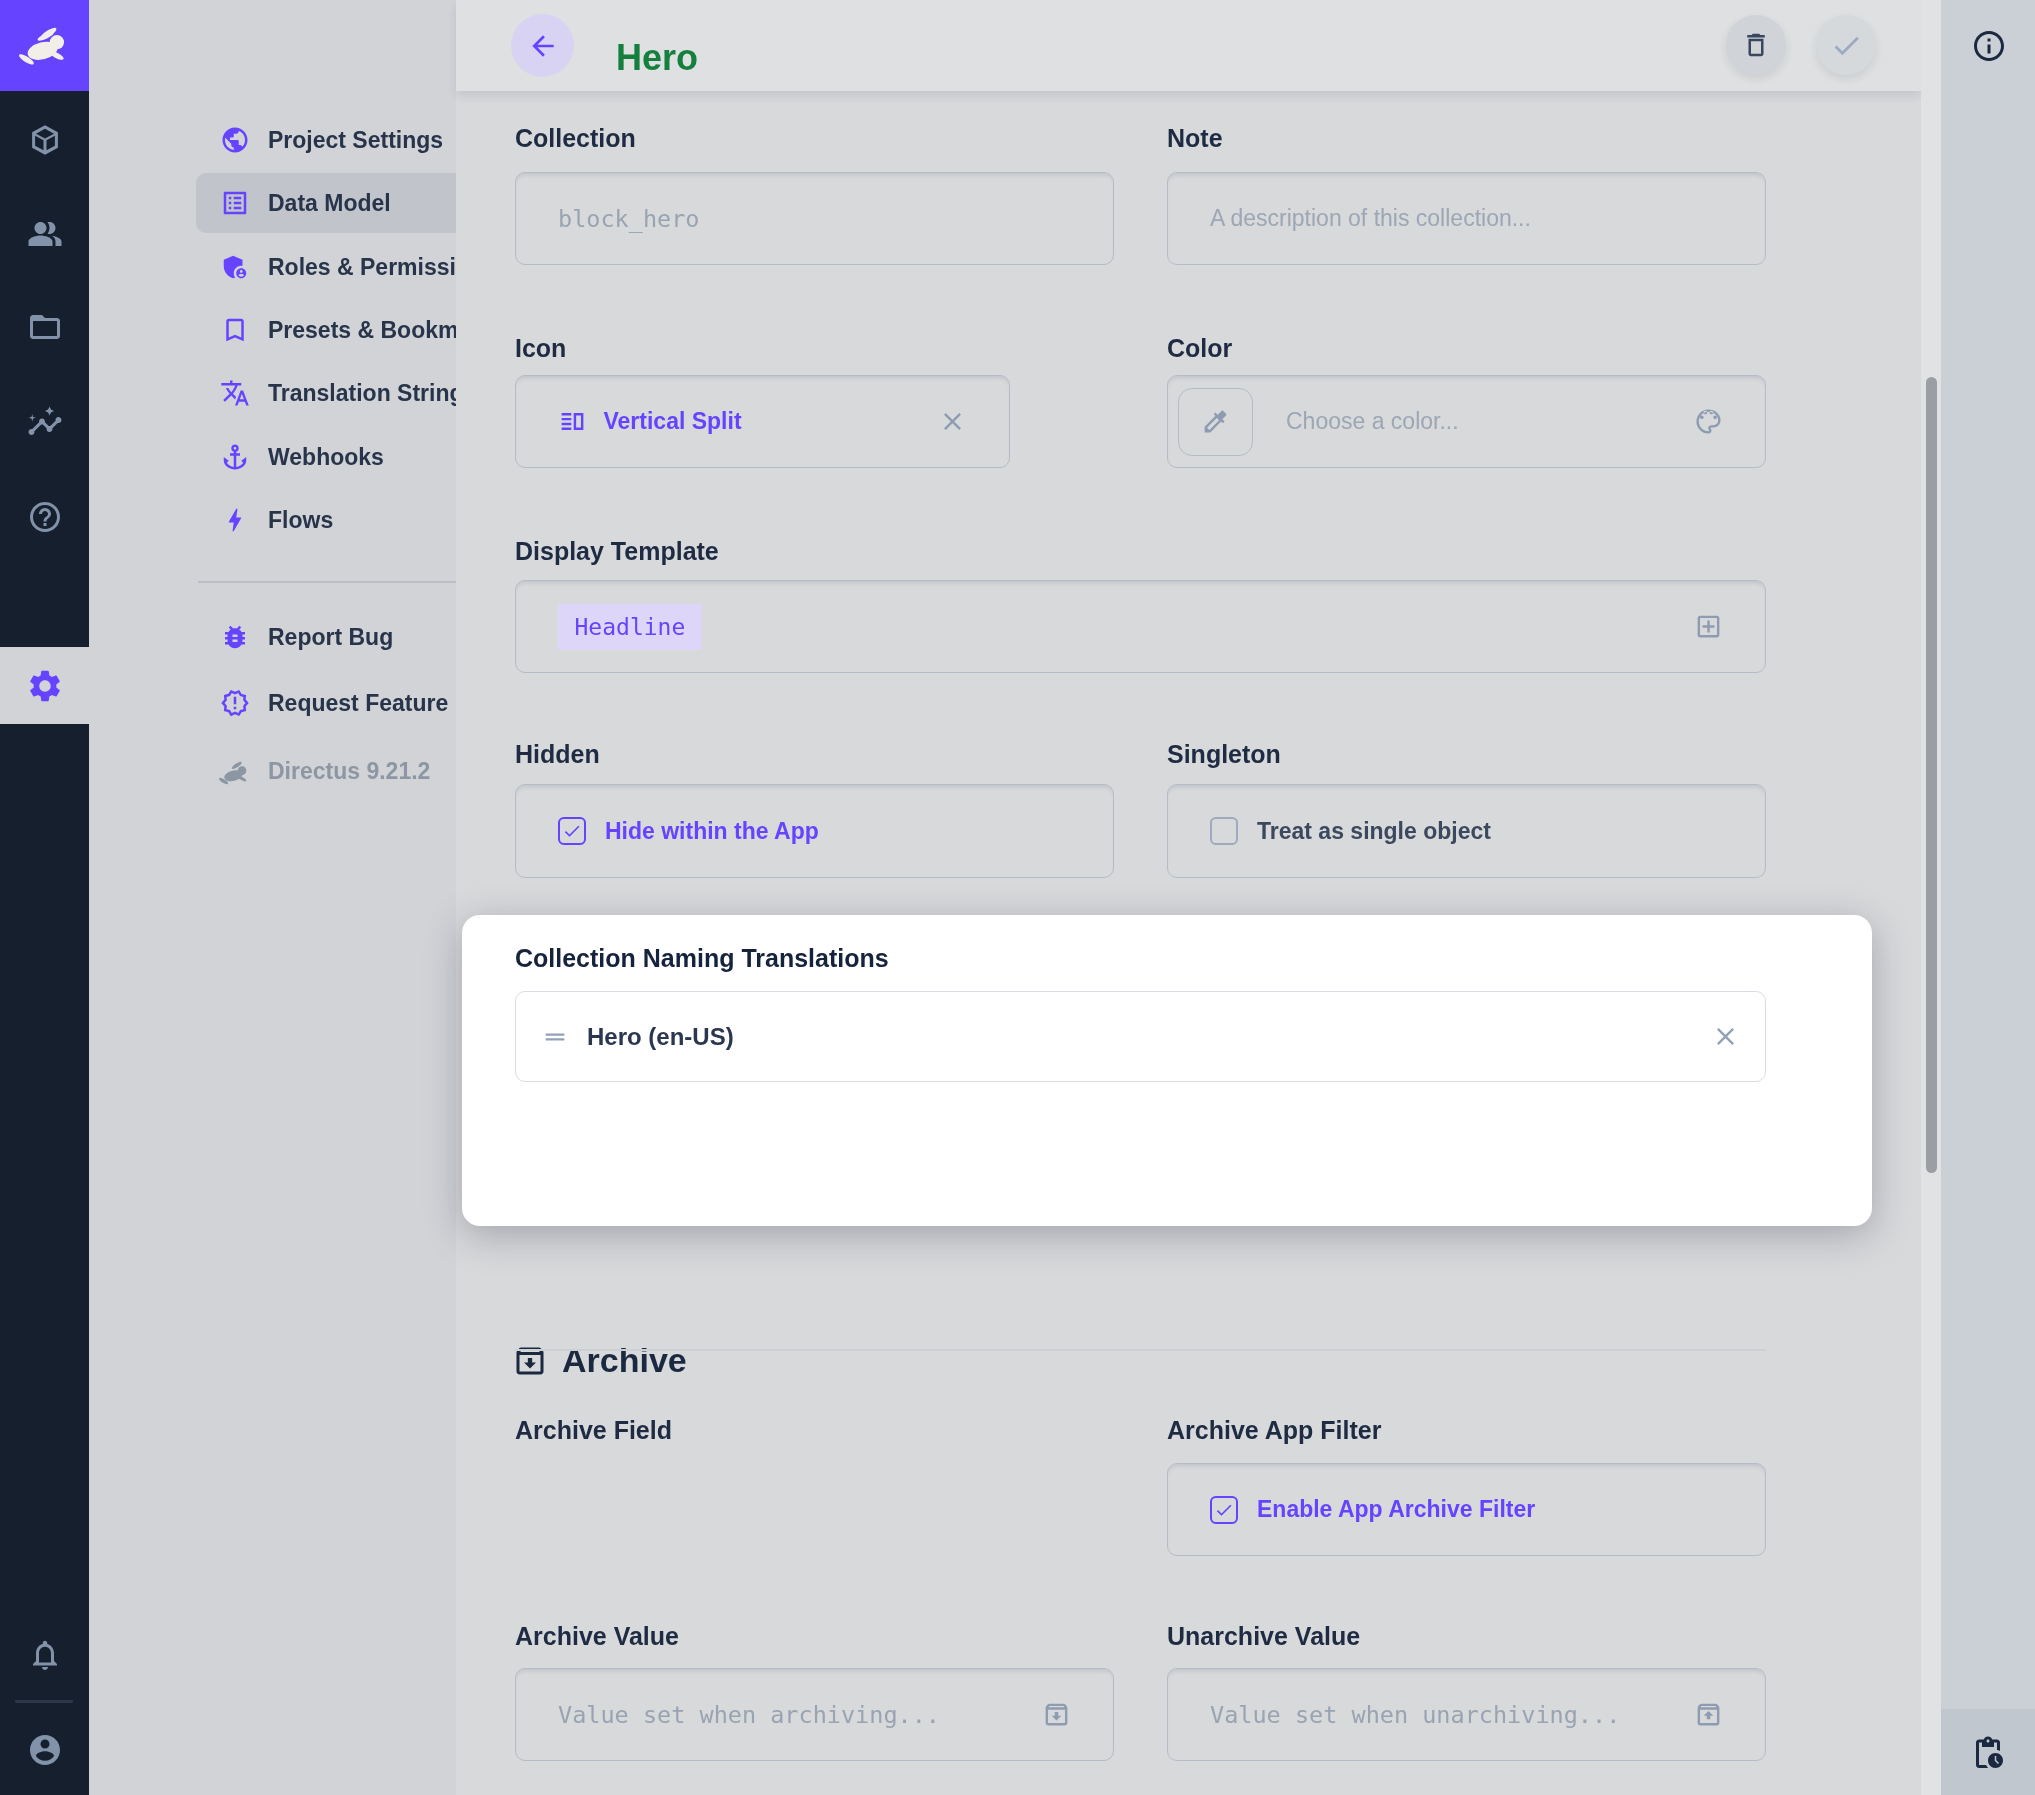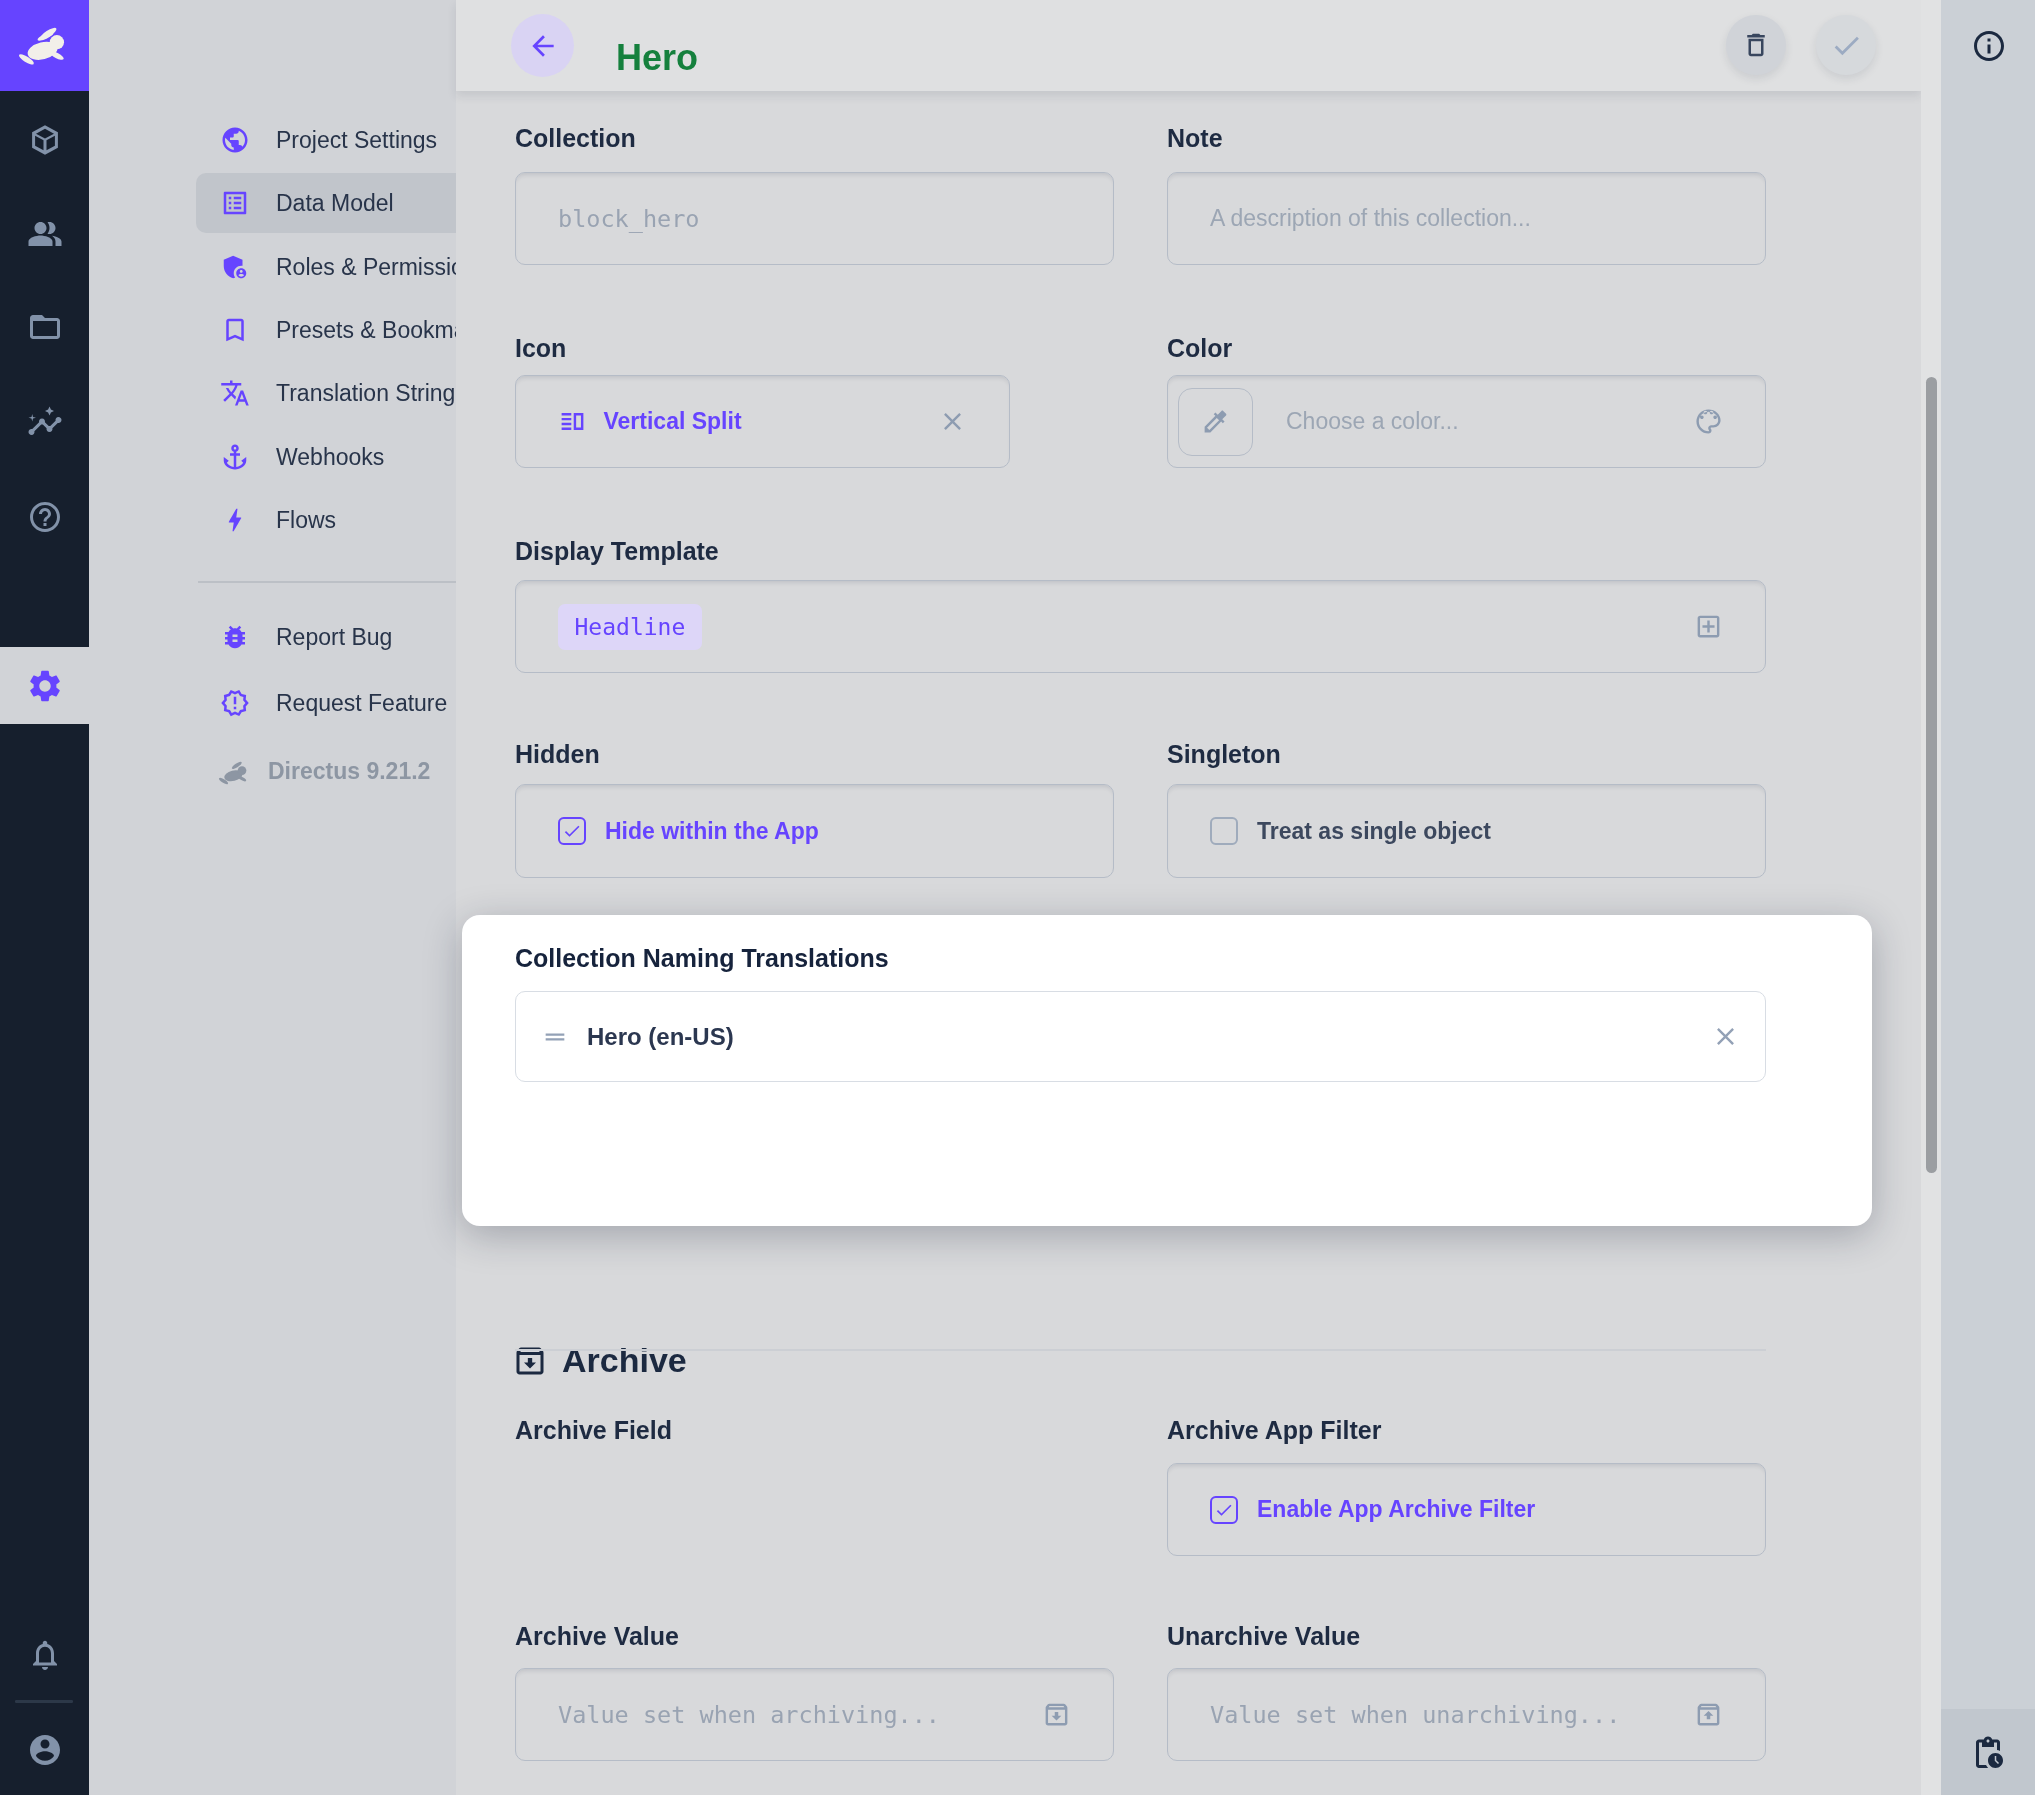--- a/index.html
+++ b/index.html
@@ -20,21 +20,21 @@
 
   
   .sidebar{position:absolute;left:89px;top:0;width:367px;height:1796px;background:#d1d3d7;}
   .sidebar-header{position:absolute;left:0;top:0;width:367px;height:91px;background:#c8cbd0;
                   display:flex;align-items:center;cursor:pointer;}
   .sidebar-header .proj-ic{margin-left:32px;width:36px;height:36px;}
   .sidebar-header .proj-name{margin-left:23px;font-size:23px;font-weight:700;color:#1d2a40;}
   .nav-item{position:absolute;left:0;width:367px;height:60px;display:flex;align-items:center;cursor:pointer;}
   .nav-item .nav-ic{position:absolute;left:131px;width:30px;height:30px;}
   .nav-item .nav-ic svg{width:30px;height:30px;fill:#6644ff;}
-  .nav-item .nav-label{position:absolute;left:179px;font-size:23px;font-weight:400;color:#28344a;white-space:nowrap;margin-left:8px;}
+  .nav-item .nav-label{position:absolute;left:179px;font-size:23px;font-weight:700;color:#28344a;white-space:nowrap;}
   .nav-item.active{left:107px;width:331px;background:#c1c5cb;border-radius:10px;}
   .nav-item.active .nav-ic{left:24px;}
   .nav-item.active .nav-label{left:72px;}
   .nav-divider{position:absolute;left:109px;top:581px;width:326px;height:1.9px;background:#bcc0c6;}
   .version-row{position:absolute;left:0;top:741px;width:367px;height:60px;display:flex;align-items:center;}
   .version-row .nav-ic{position:absolute;left:127px;width:37px;height:25px;}
   .version-row .nav-label{position:absolute;left:179px;font-size:23px;font-weight:600;color:#8d96a3;}
 
   
   .main-bg{position:absolute;left:456px;top:0;width:1465px;height:1796px;background:#d8d9db;}
@@ -63,21 +63,21 @@
   .plain-text{font-size:23px;font-weight:600;color:#3c485e;}
   .spacer{flex:1;}
   .tail-ic svg{width:29px;height:29px;fill:#8d9cb1;}
   .chev svg{width:33px;height:33px;fill:#76808f;}
   .vsplit-ic{margin-right:16.5px;}
   .vsplit-ic svg{width:29px;height:29px;fill:#6644ff;}
   .eyedrop-btn{width:75px;height:68px;border:1.9px solid #b5bcc7;border-radius:14px;background:none;cursor:pointer;
                display:flex;align-items:center;justify-content:center;margin-right:33px;flex:none;}
   .eyedrop-btn svg{width:29px;height:29px;fill:#8d9cb1;}
   .chip{font-family:"DejaVu Sans Mono",monospace;font-size:23px;color:#6644ff;background:#ddd6f8;
-        border-radius:7px;padding:10px 16.5px;}
+        border-radius:1px;padding:10px 16.5px;}
   .cbx{width:28px;height:28px;border-radius:5.7px;box-sizing:border-box;margin-right:19px;flex:none;
        display:flex;align-items:center;justify-content:center;}
   .cbx.on{border:2.5px solid #6644ff;}
   .cbx.on svg{width:20px;height:20px;fill:#6644ff;}
   .cbx.off{border:2.5px solid #9fabbc;}
 
   
   .card{position:absolute;left:462px;top:915px;width:1410px;height:311px;background:#ffffff;
         border-radius:18px;box-shadow:0 9px 38px rgba(20,30,50,.28);}
   .card-title{position:absolute;left:53px;top:29px;margin:0;font-size:25px;font-weight:700;color:#16233c;}

